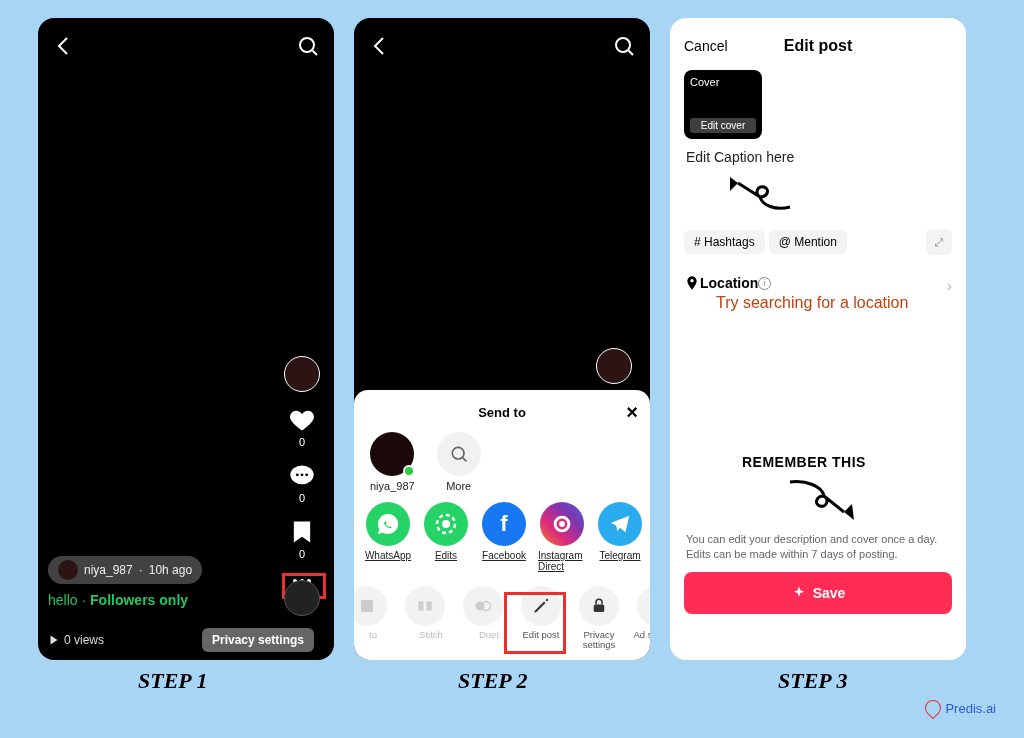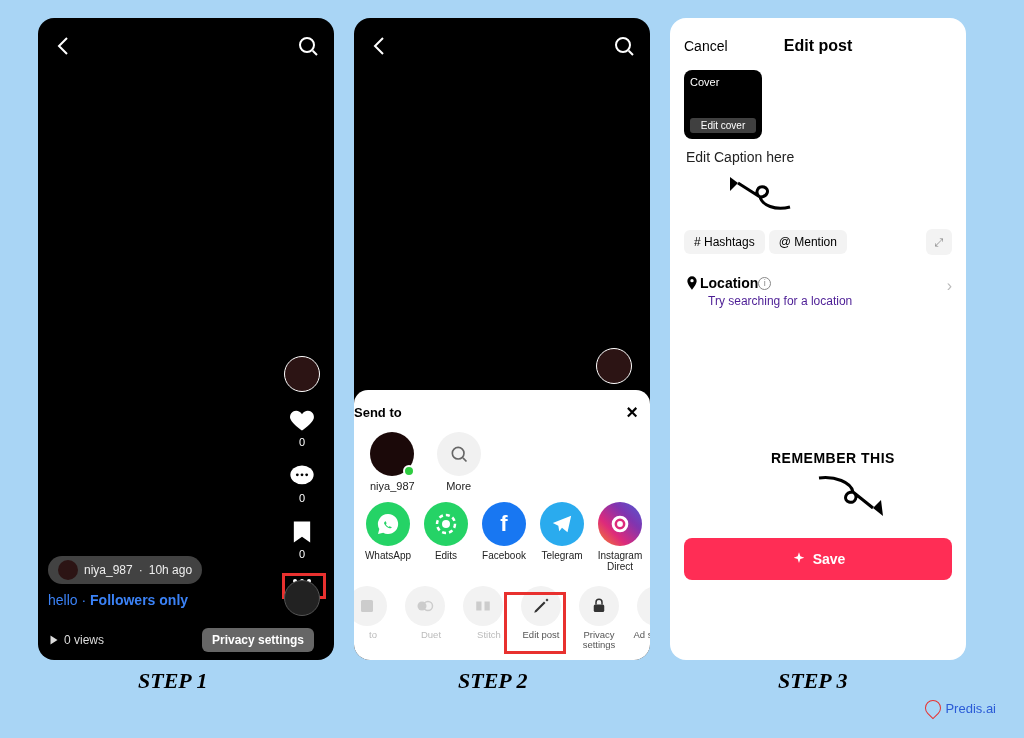--- a/index.html
+++ b/index.html
@@ -19,45 +19,45 @@
 .avatar-sm { width: 36px; height: 36px; border-radius: 50%; background: #2c1414; border: 1.5px solid #fff; }
 .rail-item { display: flex; flex-direction: column; align-items: center; gap: 2px; }
 .rail-item svg { width: 28px; height: 28px; fill: #fff; }
 .rail-item span { color: #fff; font-size: 11px; }
 .more-btn { width: 28px; height: 14px; display: flex; justify-content: center; align-items: center; gap: 3px; }
 .more-btn .dot { width: 4px; height: 4px; border-radius: 50%; background: #fff; }
 .more-highlight { position: absolute; right: 8px; top: 555px; width: 44px; height: 26px; border: 3px solid #e8312f; }
 .meta-row { position: absolute; bottom: 52px; left: 10px; right: 10px; }
 .pill { display: inline-flex; align-items: center; gap: 6px; background: rgba(120,120,120,.55); border-radius: 16px; padding: 4px 10px; color: #eee; font-size: 12px; }
 .pill .av { width: 20px; height: 20px; border-radius: 50%; background: #2c1414; }
-.caption-line { margin-top: 8px; color: #3b82f6; font-size: 14px; }
+.caption-line { margin-top: 8px; color: #22c55e; font-size: 14px; }
 .caption-line b { font-weight: 700; }
 .disc { position: absolute; right: 14px; bottom: 44px; width: 36px; height: 36px; border-radius: 50%; background: #222; border: 1px solid #555; }
 .bottom-row { position: absolute; bottom: 8px; left: 10px; right: 20px; display: flex; justify-content: space-between; align-items: center; }
 .views { color: #ddd; font-size: 12px; display: inline-flex; align-items: center; gap: 4px; }
 .privacy { background: rgba(120,120,120,.85); color: #fff; font-size: 12px; font-weight: 600; padding: 5px 10px; border-radius: 6px; }
 
 
 .p2 .top { position: absolute; top: 0; left: 0; right: 0; height: 56px; display: flex; align-items: center; justify-content: space-between; padding: 0 14px; }
 .p2 .avatar-sm2 { position: absolute; right: 18px; top: 330px; width: 36px; height: 36px; border-radius: 50%; background: #2c1414; border: 1.5px solid #fff; }
 .sheet { position: absolute; left: 0; right: 0; bottom: 0; height: 270px; background: #fff; border-radius: 14px 14px 0 0; padding: 8px 0 6px; }
-.sheet-head { display: flex; align-items: center; position: relative; height: 28px; }
+.sheet-head { display: flex; justify-content: center; align-items: center; position: relative; height: 28px; }
 .sheet-head .title { font-size: 13px; font-weight: 600; }
 .sheet-head .close { position: absolute; right: 12px; font-size: 20px; font-weight: 700; }
 .row-contacts { display: flex; gap: 22px; padding: 6px 16px 8px; }
 .contact { display: flex; flex-direction: column; align-items: center; gap: 4px; }
 .contact .c-av { width: 44px; height: 44px; border-radius: 50%; background: #1b0909; position: relative; }
 .contact .c-av.more { background: #f1f1f1; display: flex; align-items: center; justify-content: center; }
 .contact .c-av.more svg { width: 20px; height: 20px; stroke: #666; fill: none; stroke-width: 2; }
 .online { position: absolute; right: -1px; bottom: -1px; width: 12px; height: 12px; border-radius: 50%; background: #2ecc40; border: 2px solid #fff; }
 .contact span { font-size: 11px; color: #222; }
 .row-share { display: flex; gap: 10px; padding: 2px 10px 10px; overflow: hidden; }
 .share { display: flex; flex-direction: column; align-items: center; gap: 4px; width: 48px; flex-shrink: 0; }
 .share .ball { width: 44px; height: 44px; border-radius: 50%; display: flex; align-items: center; justify-content: center; color: #fff; font-weight: 700; font-size: 22px; }
-.share span { font-size: 10px; color: #222; text-align: center; line-height: 1.1; }
+.share span { font-size: 10px; color: #222; text-align: left; line-height: 1.1; text-decoration: underline; }
 .wa { background: #25d366; } .fb { background: #1877f2; } .tg { background: #2aabee; }
 .ig { background: linear-gradient(45deg,#f58529,#dd2a7b,#8134af,#515bd4); }
 .row-actions { display: flex; gap: 4px; padding: 4px 4px 4px; overflow: hidden; margin-left: -18px; }
 .act { display: flex; flex-direction: column; align-items: center; gap: 4px; width: 54px; flex-shrink: 0; }
 .act .ball2 { width: 40px; height: 40px; border-radius: 50%; background: #f2f2f2; display: flex; align-items: center; justify-content: center; }
 .act .ball2 svg { width: 18px; height: 18px; fill: #333; }
 .act span { font-size: 9.5px; color: #555; text-align: center; line-height: 1.1; }
 .act.dis span { color: #bbb; margin-left: 12px; }
 .act.dis .ball2 svg { fill: #ccc; }
 .edit-highlight { position: absolute; left: 150px; bottom: 6px; width: 62px; height: 62px; border: 3px solid #e8312f; }
@@ -74,22 +74,22 @@
 .chips { display: flex; gap: 4px; padding: 10px 14px; align-items: center; }
 .chip { background: #f3f3f3; border-radius: 6px; font-size: 12px; padding: 5px 10px; }
 .chip-sp { flex: 1; }
 .exp { width: 26px; height: 26px; background: #f3f3f3; border-radius: 6px; display: flex; align-items: center; justify-content: center; font-size: 11px; color: #888; }
 .loc { padding: 10px 14px 2px; position: relative; }
 .loc-row { display: flex; align-items: center; gap: 0; }
 .loc-row svg { width: 16px; height: 16px; fill: #000; }
 .loc-row b { font-size: 14px; }
 .loc-row .info { width: 13px; height: 13px; border: 1px solid #888; border-radius: 50%; font-size: 9px; color: #888; display: inline-flex; align-items: center; justify-content: center; }
 .loc .chev { position: absolute; right: 14px; top: 12px; color: #bbb; font-size: 16px; }
-.loc-sub { font-size: 12px; color: #4c1d95; margin: 3px 0 0 24px; }
-.remember { padding: 0 16px; margin-top: 140px; margin-left: 29px; }
+.loc-sub { font-size: 16px; color: #c2410c; margin: 3px 0 0 32px; }
+.remember { padding: 0 16px; margin-top: 140px; }
 .remember .rt { font-size: 14px; font-weight: 700; letter-spacing: .5px; margin-left: 56px; }
 .doodle2 { margin: 6px 0 6px 96px; }
 .note { font-size: 11px; color: #666; padding: 0 16px; line-height: 1.35; }
 .save { margin: 10px 14px 0; background: #ff2d55; color: #fff; border-radius: 8px; height: 42px; display: flex; align-items: center; justify-content: center; gap: 6px; font-size: 14px; font-weight: 600; }
 
 .step-label { position: absolute; top: 650px; font-family: "Comic Sans MS", cursive; font-size: 22px; font-weight: 700; color: #000; font-style: italic; }
 .step-label.s1 { left: 120px; }
 .step-label.s2 { left: 440px; }
 .step-label.s3 { left: 760px; }
 .brand { position: absolute; right: 10px; bottom: 4px; font-size: 13px; color: #2a5bd7; display: flex; align-items: center; gap: 4px; }
@@ -212,64 +212,64 @@
                 <circle cx="12" cy="12" r="4" fill="#fff" stroke="none"></circle>
               </svg>
             </div>
             <span>Edits</span>
           </div>
         <div class="share">
             <div class="ball fb">f</div>
             <span>Facebook</span>
           </div>
         <div class="share">
-            <div class="ball tg">
-              <svg width="22" height="22" viewBox="0 0 24 24" fill="#fff">
-                <path d="M2 11l20-8-4 18-6-5-3 4-1-6z"></path>
-              </svg>
-            </div>
-            <span>Telegram</span>
-          </div>
-        <div class="share">
             <div class="ball ig">
               <svg width="20" height="20" viewBox="0 0 24 24" fill="#fff">
                 <circle cx="12" cy="12" r="10"></circle>
                 <circle cx="12" cy="12" r="5" fill="none" stroke="#dd2a7b" stroke-width="3"></circle>
               </svg>
             </div>
             <span>Instagram Direct</span>
           </div>
+        <div class="share">
+            <div class="ball tg">
+              <svg width="22" height="22" viewBox="0 0 24 24" fill="#fff">
+                <path d="M2 11l20-8-4 18-6-5-3 4-1-6z"></path>
+              </svg>
+            </div>
+            <span>Telegram</span>
+          </div>
 
       </div>
       <div class="row-actions">
         <div class="act dis">
             <div class="ball2">
               <svg viewBox="0 0 24 24">
                 <rect x="4" y="4" width="16" height="16" rx="2"></rect>
               </svg>
             </div>
             <span>to</span>
           </div>
         <div class="act dis">
             <div class="ball2">
               <svg viewBox="0 0 24 24">
+                <rect x="3" y="6" width="7" height="12"></rect>
+                <rect x="14" y="6" width="7" height="12"></rect>
+              </svg>
+            </div>
+            <span>Stitch</span>
+          </div>
+        <div class="act dis">
+            <div class="ball2">
+              <svg viewBox="0 0 24 24">
                 <circle cx="8" cy="12" r="6"></circle>
                 <circle cx="16" cy="12" r="6" fill="none" stroke="#ccc" stroke-width="2"></circle>
               </svg>
             </div>
             <span>Duet</span>
-          </div>
-        <div class="act dis">
-            <div class="ball2">
-              <svg viewBox="0 0 24 24">
-                <rect x="3" y="6" width="7" height="12"></rect>
-                <rect x="14" y="6" width="7" height="12"></rect>
-              </svg>
-            </div>
-            <span>Stitch</span>
           </div>
         <div class="act">
             <div class="ball2">
               <svg viewBox="0 0 24 24">
                 <path d="M3 21l3-1 12-12-2-2L4 18l-1 3zm15-17l2 2 2-2-2-2-2 2z"></path>
               </svg>
             </div>
             <span>Edit post</span>
           </div>
         <div class="act">
@@ -326,20 +326,21 @@
       <div class="chev">›</div>
       <div class="loc-sub">Try searching for a location</div>
     </div>
     <div class="remember">
       <div class="rt">REMEMBER THIS</div>
       <svg class="doodle2" width="80" height="46" viewBox="0 0 80 46">
           <path d="M8 6 C 24 4, 40 10, 42 20 C 34 20, 32 28, 38 30 C 44 32, 48 24, 42 20 L 62 36" fill="none" stroke="#000" stroke-width="3"></path>
           <path d="M62 36 L72 44 L70 28 Z" fill="#000"></path>
         </svg>
     </div>
+    <div class="note">You can edit your description and cover once a day. Edits can be made within 7 days of posting.</div>
     <div class="save">
       <svg width="16" height="16" viewBox="0 0 24 24" fill="#fff">
           <path d="M12 2l2 6 6 2-6 2-2 6-2-6-6-2 6-2z"></path>
         </svg>
       <span>Save</span>
     </div>
   </div>
 
   <div class="step-label s1">STEP 1</div>
   <div class="step-label s2">STEP 2</div>

